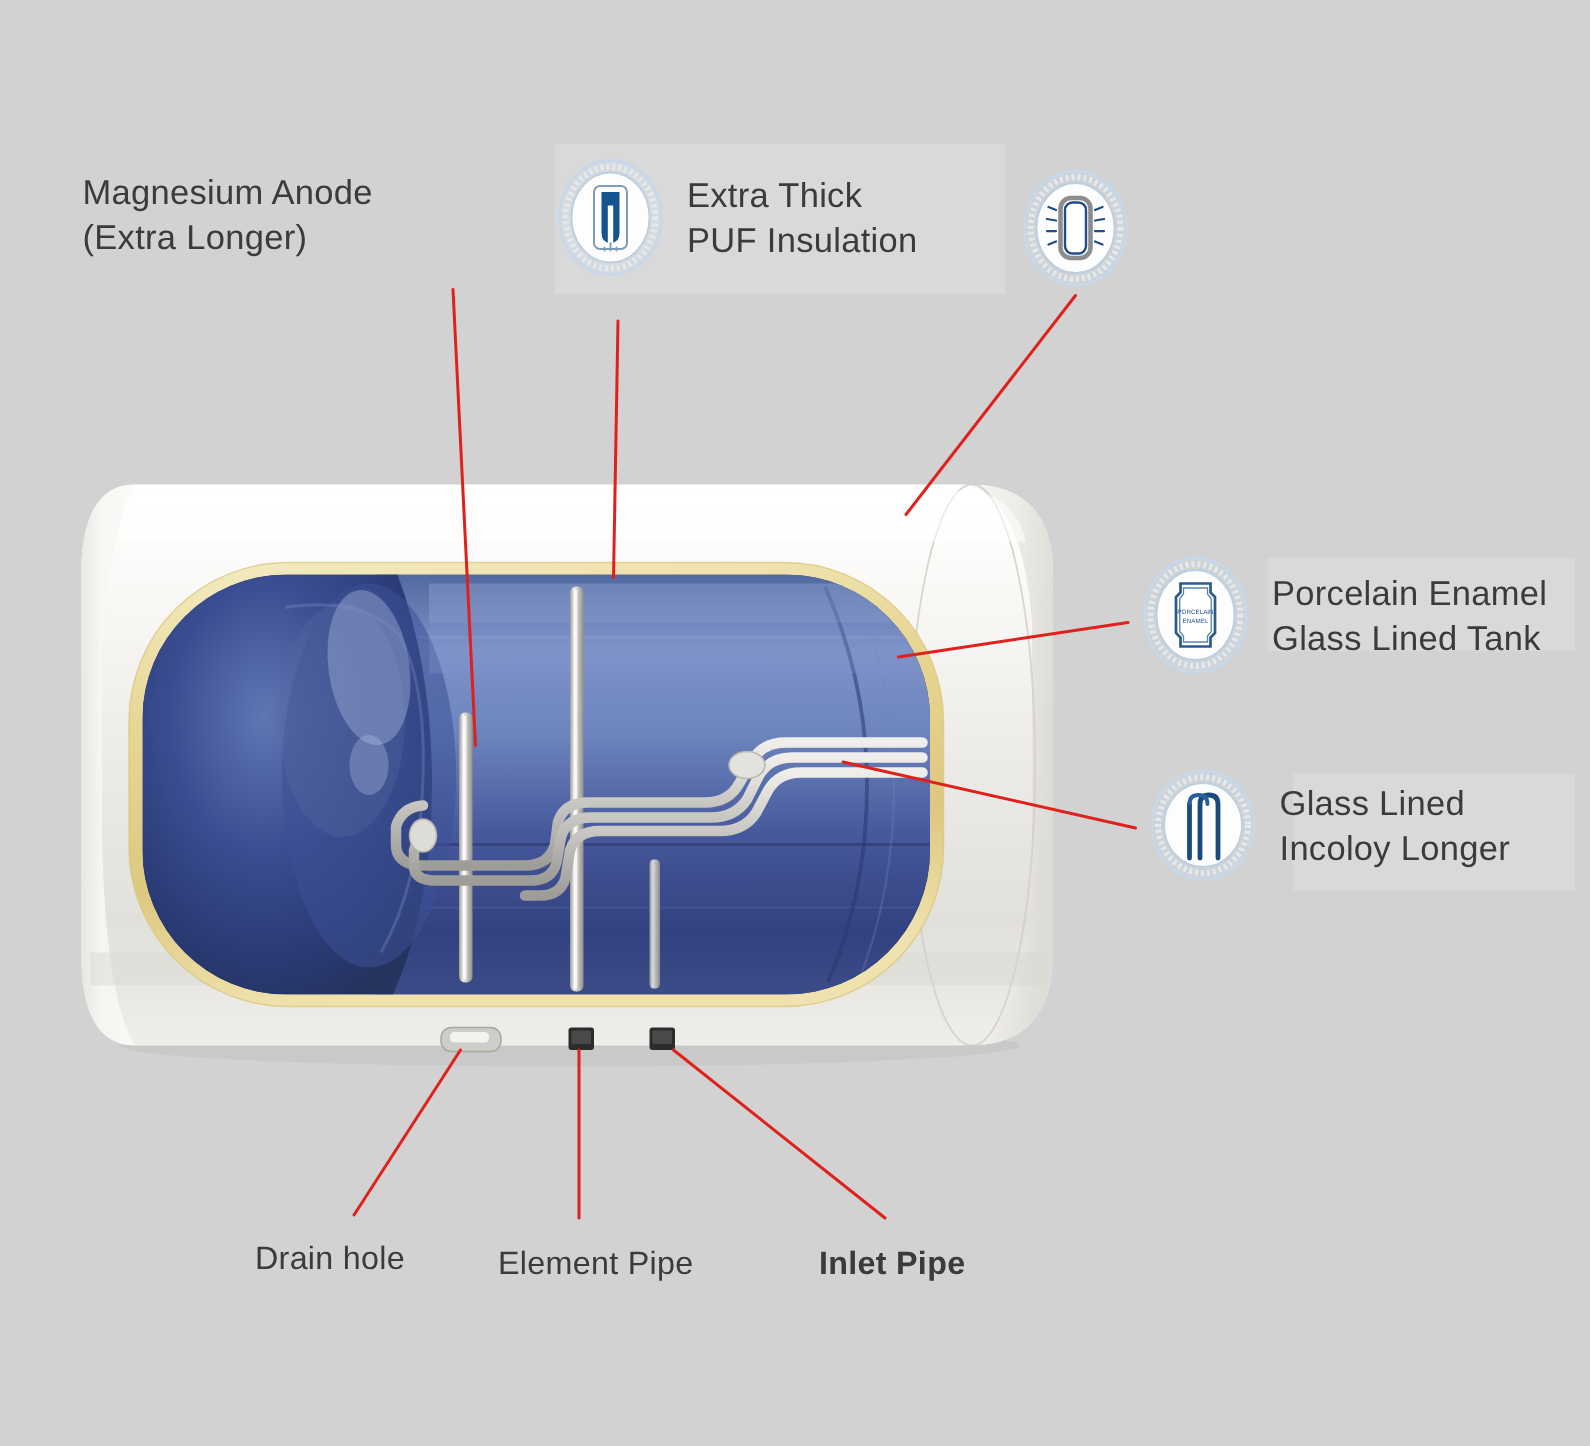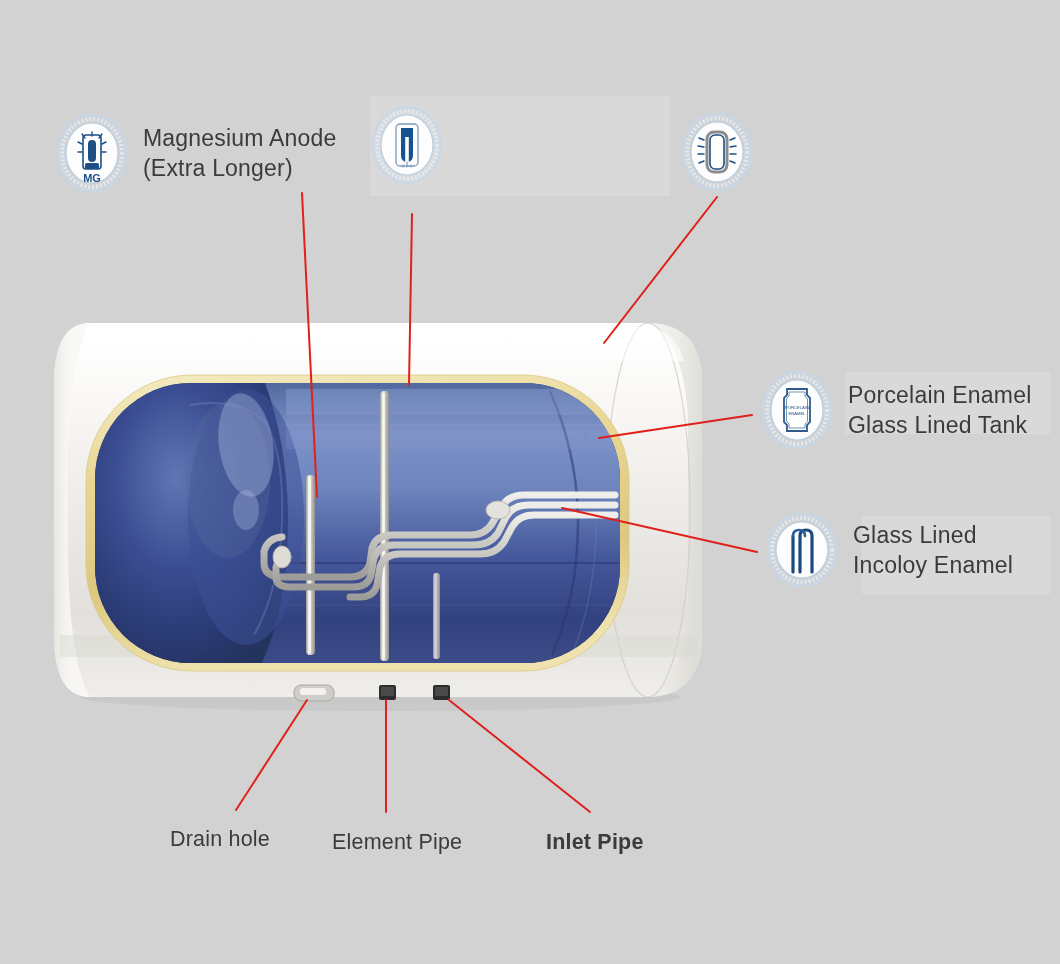--- a/index.html
+++ b/index.html
@@ -207,49 +207,41 @@
       <line x1="717" y1="197" x2="604" y2="343"></line>
       <line x1="752" y1="415" x2="599" y2="438"></line>
       <line x1="757" y1="552" x2="562" y2="508"></line>
       <line x1="236" y1="810" x2="307" y2="700"></line>
       <line x1="386" y1="812" x2="386" y2="700"></line>
       <line x1="590" y1="812" x2="449" y2="700"></line>
     </g>
   </svg>
 
   <div class="callout" style="left:55px;top:113px;">
-    <div class="badge">
-      <svg viewBox="0 0 74 80" xmlns="http://www.w3.org/2000/svg">
-        <ellipse cx="37" cy="40" rx="34" ry="38" fill="none" stroke="#c6d8ea" stroke-width="2"></ellipse>
-        <ellipse cx="37" cy="40" rx="30" ry="34" fill="none" stroke="#dfeaf5" stroke-width="4" stroke-dasharray="2 2"></ellipse>
-        <ellipse cx="37" cy="40" rx="26" ry="30" fill="#fdfdfd" stroke="#b9cfe4" stroke-width="1.2"></ellipse>
-        <rect x="28" y="22" width="18" height="34" rx="3" fill="none" stroke="#1d4f86" stroke-width="1.6"></rect>
-        <rect x="33" y="27" width="8" height="22" rx="4" fill="#1d4f86"></rect>
-        <path d="M37 23 L37 19 M30 25 L27 21 M44 25 L47 21 M27 31 L23 29 M47 31 L51 29 M27 39 L23 39 M47 39 L51 39" stroke="#1d4f86" stroke-width="1.4" stroke-linecap="round"></path>
-        <rect x="30" y="50" width="14" height="6" rx="1.5" fill="#1d4f86"></rect>
-        <text x="37" y="69" font-size="11" font-weight="bold" fill="#1d4f86" text-anchor="middle" font-family="Liberation Sans, sans-serif">MG</text>
-      </svg>
-    </div>
     <div class="label">
       <span>Magnesium Anode</span>
       <span class="l2">(Extra Longer)</span>
     </div>
   </div>
 
   <div class="callout" style="left:370px;top:105px;">
     <div class="badge">
       <svg viewBox="0 0 74 80" xmlns="http://www.w3.org/2000/svg">
         <ellipse cx="37" cy="40" rx="34" ry="38" fill="none" stroke="#c6d8ea" stroke-width="2"></ellipse>
         <ellipse cx="37" cy="40" rx="30" ry="34" fill="none" stroke="#dfeaf5" stroke-width="4" stroke-dasharray="2 2"></ellipse>
         <ellipse cx="37" cy="40" rx="26" ry="30" fill="#fdfdfd" stroke="#b9cfe4" stroke-width="1.2"></ellipse>
         <rect x="26" y="19" width="22" height="42" rx="4" fill="none" stroke="#7d9bbb" stroke-width="1.3"></rect>
         <path d="M31 23 L43 23 L43 50 Q43 57 37 57 Q31 57 31 50 Z" fill="#15548e"></path>
         <rect x="35.2" y="32" width="3.6" height="25" fill="#fdfdfd"></rect>
         <path d="M37 57 L37 62 M33 60 L33 62 M41 60 L41 62" stroke="#7d9bbb" stroke-width="1.2" stroke-linecap="round"></path>
       </svg>
+    </div>
+    <div class="label">
+      <span>Extra Thick</span>
+      <span class="l2">PUF Insulation</span>
     </div>
   </div>
 
   <div class="callout" style="left:680px;top:112px;">
     <div class="badge">
       <svg viewBox="0 0 74 80" xmlns="http://www.w3.org/2000/svg">
         <ellipse cx="37" cy="40" rx="34" ry="38" fill="none" stroke="#c6d8ea" stroke-width="2"></ellipse>
         <ellipse cx="37" cy="40" rx="30" ry="34" fill="none" stroke="#dfeaf5" stroke-width="4" stroke-dasharray="2 2"></ellipse>
         <ellipse cx="37" cy="40" rx="26" ry="30" fill="#fdfdfd" stroke="#b9cfe4" stroke-width="1.2"></ellipse>
         <rect x="27" y="20" width="20" height="40" rx="7" fill="#fdfdfd" stroke="#8c8c8c" stroke-width="3"></rect>
@@ -286,21 +278,21 @@
         <ellipse cx="37" cy="40" rx="26" ry="28" fill="#fdfdfd" stroke="#b9cfe4" stroke-width="1.2"></ellipse>
         <g fill="none" stroke="#1b4a7e" stroke-width="3.2" stroke-linecap="round">
           <path d="M28 62 L28 26"></path>
           <path d="M35 62 L35 26 Q35 20 41 20 Q47 20 47 26 L47 62"></path>
         </g>
         <path d="M28 26 Q28 20 34 20 Q40 20 40 26" fill="none" stroke="#2a5f9c" stroke-width="2.6" stroke-linecap="round"></path>
       </svg>
     </div>
     <div class="label">
       <span>Glass Lined</span>
-      <span class="l2">Incoloy Enamel</span>
+      <span class="l2">Incoloy Longer</span>
     </div>
   </div>
 
   <div class="botlabel" style="left:170px;top:827px;text-align:center;">Drain hole</div>
   <div class="botlabel" style="left:332px;top:830px;">Element Pipe</div>
   <div class="botlabel" style="left:546px;top:830px;font-weight:bold;">Inlet Pipe</div>
 
 </div>
 
 </body></html>

